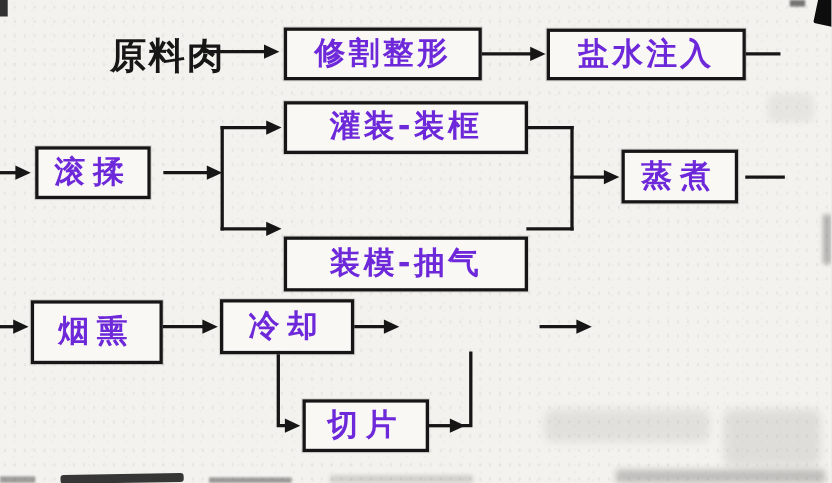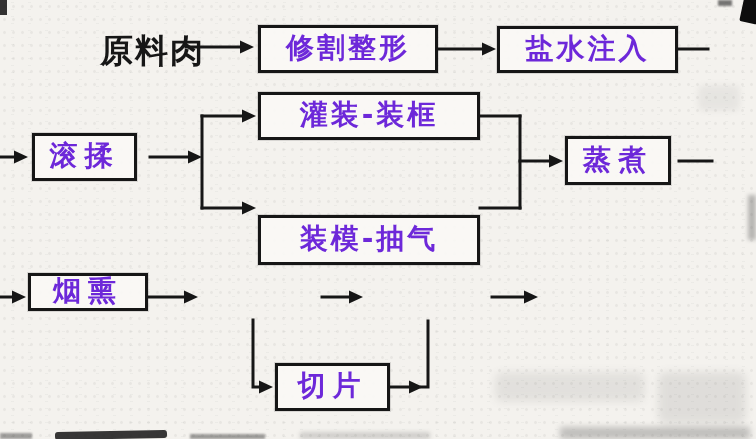--- a/index.html
+++ b/index.html
@@ -98,22 +98,25 @@
   </div>
   <div class="node" style="left:258px;top:92px;width:222px;height:48px;align-items:center;">
     <span class="node-label">灌装-装框</span>
   </div>
   <div class="node" style="left:258px;top:183px;width:222px;height:50px;margin-top:32px;">
     <span class="node-label">装模-抽气</span>
   </div>
   <div class="node small" style="left:565px;top:136px;width:106px;height:49px;">
     <span class="node-label">蒸煮</span>
   </div>
-  <div class="node small" style="left:28px;top:273px;width:120px;height:38px;">
+  <div class="node small" style="left:28px;top:273px;width:120px;height:58px;">
     <span class="node-label">烟熏</span>
+  </div>
+  <div class="node small" style="left:200px;top:272px;width:122px;height:50px;">
+    <span class="node-label">冷却</span>
   </div>
   <div class="node small" style="left:275px;top:363px;width:115px;height:48px;justify-content:center;">
     <span class="node-label">切片</span>
   </div>
 
   <div class="smudge" style="right:-4px;top:-5px;width:18px;height:28px;background:#0d0d0d;transform:rotate(12deg);border-radius:2px;"></div>
   <div class="smudge" style="right:24px;top:0;width:14px;height:6px;background:#222;opacity:.6;filter:blur(1px);"></div>
   <div class="smudge" style="left:0;top:0;width:7px;height:15px;background:#111;opacity:.85;"></div>
   <div class="smudge" style="left:55px;bottom:0;width:112px;height:8px;background:#151515;opacity:.85;border-radius:3px;transform:rotate(-1deg);"></div>
   <div class="smudge" style="left:190px;bottom:0;width:75px;height:5px;background:#333;opacity:.45;filter:blur(1px);"></div>

